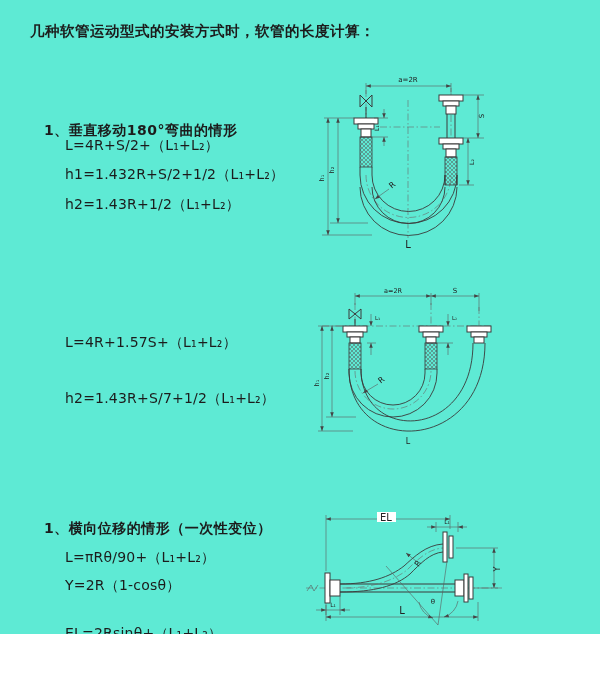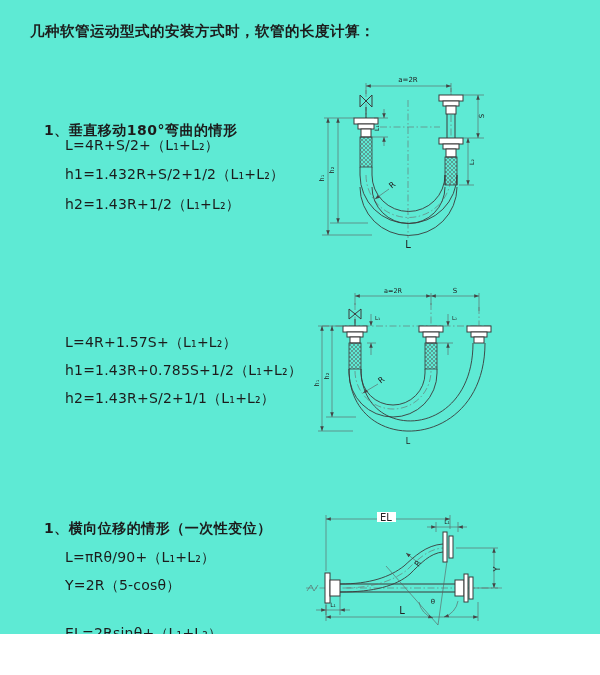--- a/index.html
+++ b/index.html
@@ -27,26 +27,25 @@
 <div class="page">
 
   <div class="doc-title">几种软管运动型式的安装方式时，软管的长度计算：</div>
 
   <div class="sec-heading" style="left:44px;top:108px;margin-top:14px;">1、垂直移动180°弯曲的情形</div>
   <div class="formula" style="left:65px;top:137px;">L=4R+S/2+（L₁+L₂）</div>
   <div class="formula" style="left:65px;top:166px;">h1=1.432R+S/2+1/2（L₁+L₂）</div>
   <div class="formula" style="left:65px;top:196px;">h2=1.43R+1/2（L₁+L₂）</div>
 
   <div class="formula" style="left:65px;top:334px;">L=4R+1.57S+（L₁+L₂）</div>
-  <div class="formula" style="left:65px;top:362px;">h1=1.43R+0.785S+1/2（L₁+L₂）</div>
-  <div class="formula" style="left:65px;top:390px;">h2=1.43R+S/2+1/1（L₁+L₂）</div>
+  <div class="formula" style="left:65px;top:390px;">h2=1.43R+S/7+1/2（L₁+L₂）</div>
 
   <div class="sec-heading" style="left:44px;top:520px;">1、横向位移的情形（一次性变位）</div>
   <div class="formula" style="left:65px;top:549px;">L=πRθ/90+（L₁+L₂）</div>
-  <div class="formula" style="left:65px;top:577px;">Y=2R（5-cosθ）</div>
+  <div class="formula" style="left:65px;top:577px;">Y=2R（1-cosθ）</div>
   <div class="formula" style="left:65px;top:625px;">EL=2Rsinθ+（L₁+L₂）</div>
 
   <svg class="diagram" style="left:308px;top:70px;" width="290" height="200" viewBox="0 0 290 200">
     <defs>
       <pattern id="hz1" patternUnits="userSpaceOnUse" width="4" height="4">
         <path d="M0,4 L4,0 M0,0 L4,4" stroke="#555" stroke-width="0.5"></path>
       </pattern>
       <marker id="a1e" markerWidth="9" markerHeight="7" refX="8" refY="3" orient="auto">
           <path d="M0,0 L8,3 L0,6 Z" fill="#444"></path>
         </marker>

